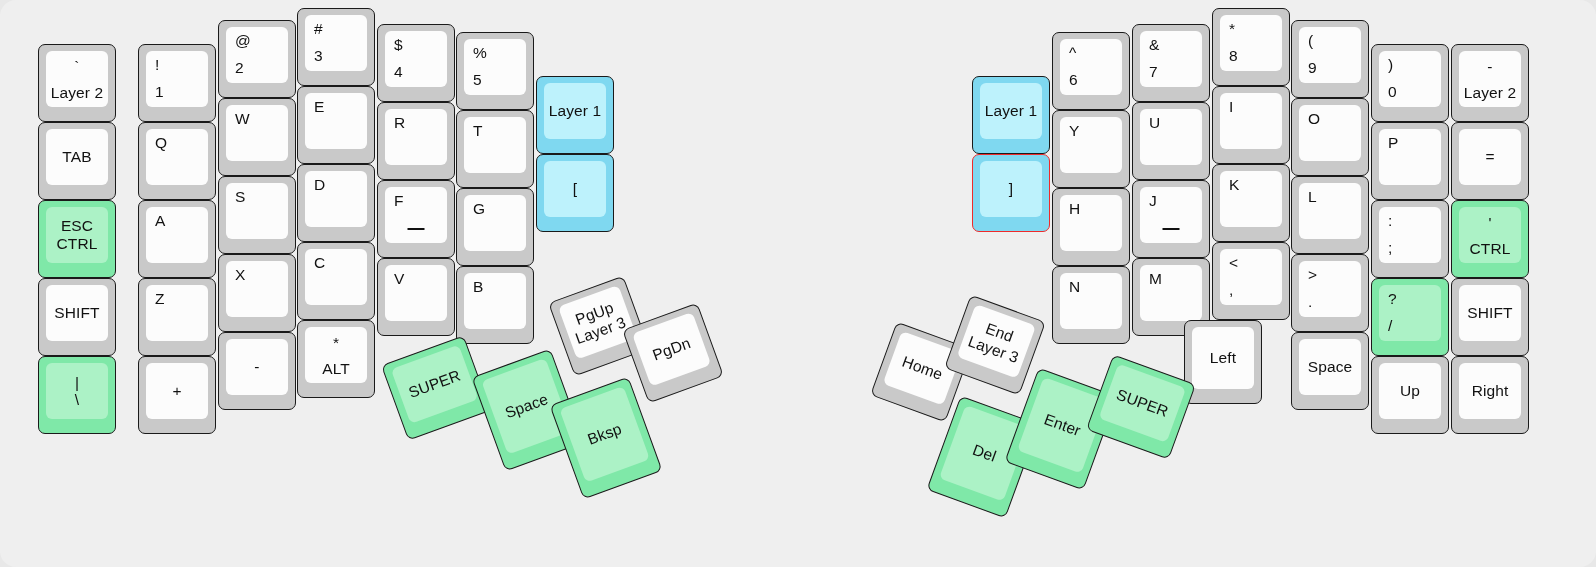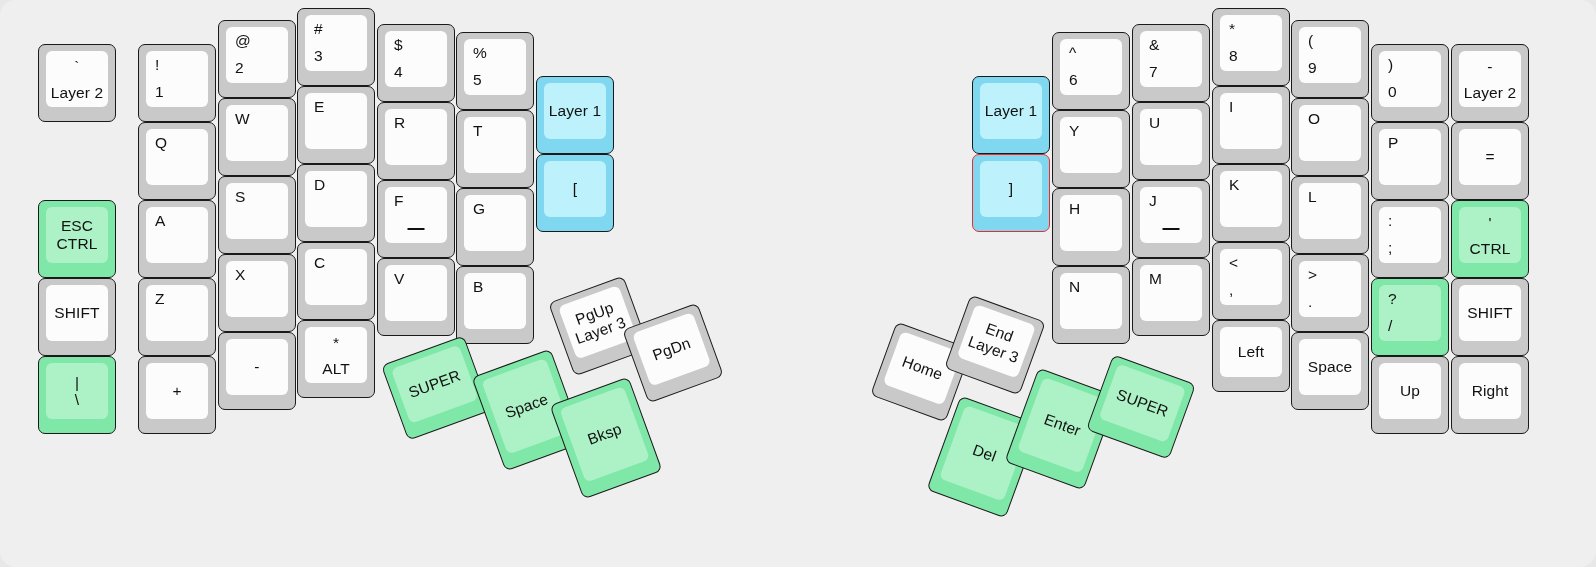--- a/index.html
+++ b/index.html
@@ -86,20 +86,25 @@
 </head>
 <body>
 
 <div id="board">
     <div class="key" style="left: 38px; top: 44px; width: 78px; height: 78px;">
       <div class="cap ctr-stack">
         <span class="lg sub">`</span>
         <span class="lg word">Layer 2</span>
       </div>
     </div>
+    <div class="key" style="left: 38px; top: 122px; width: 78px; height: 78px;">
+      <div class="cap ctr">
+        <span class="lg">TAB</span>
+      </div>
+    </div>
     <div class="key green" style="left: 38px; top: 200px; width: 78px; height: 78px;">
       <div class="cap ctr">
         <span class="lg">ESC<br>CTRL</span>
       </div>
     </div>
     <div class="key" style="left: 38px; top: 278px; width: 78px; height: 78px;">
       <div class="cap ctr">
         <span class="lg">SHIFT</span>
       </div>
     </div>
@@ -331,21 +336,21 @@
         <span class="lg">K</span>
         <span class="lg"></span>
       </div>
     </div>
     <div class="key" style="left: 1212px; top: 242px; width: 78px; height: 78px;">
       <div class="cap tl">
         <span class="lg">&lt;</span>
         <span class="lg">,</span>
       </div>
     </div>
-    <div class="key" style="left: 1212px; top: 320px; width: 78px; height: 72px;">
+    <div class="key" style="left: 1184px; top: 320px; width: 78px; height: 84px;">
       <div class="cap ctr">
         <span class="lg">Left</span>
       </div>
     </div>
     <div class="key" style="left: 1291px; top: 20px; width: 78px; height: 78px;">
       <div class="cap tl">
         <span class="lg">(</span>
         <span class="lg">9</span>
       </div>
     </div>

